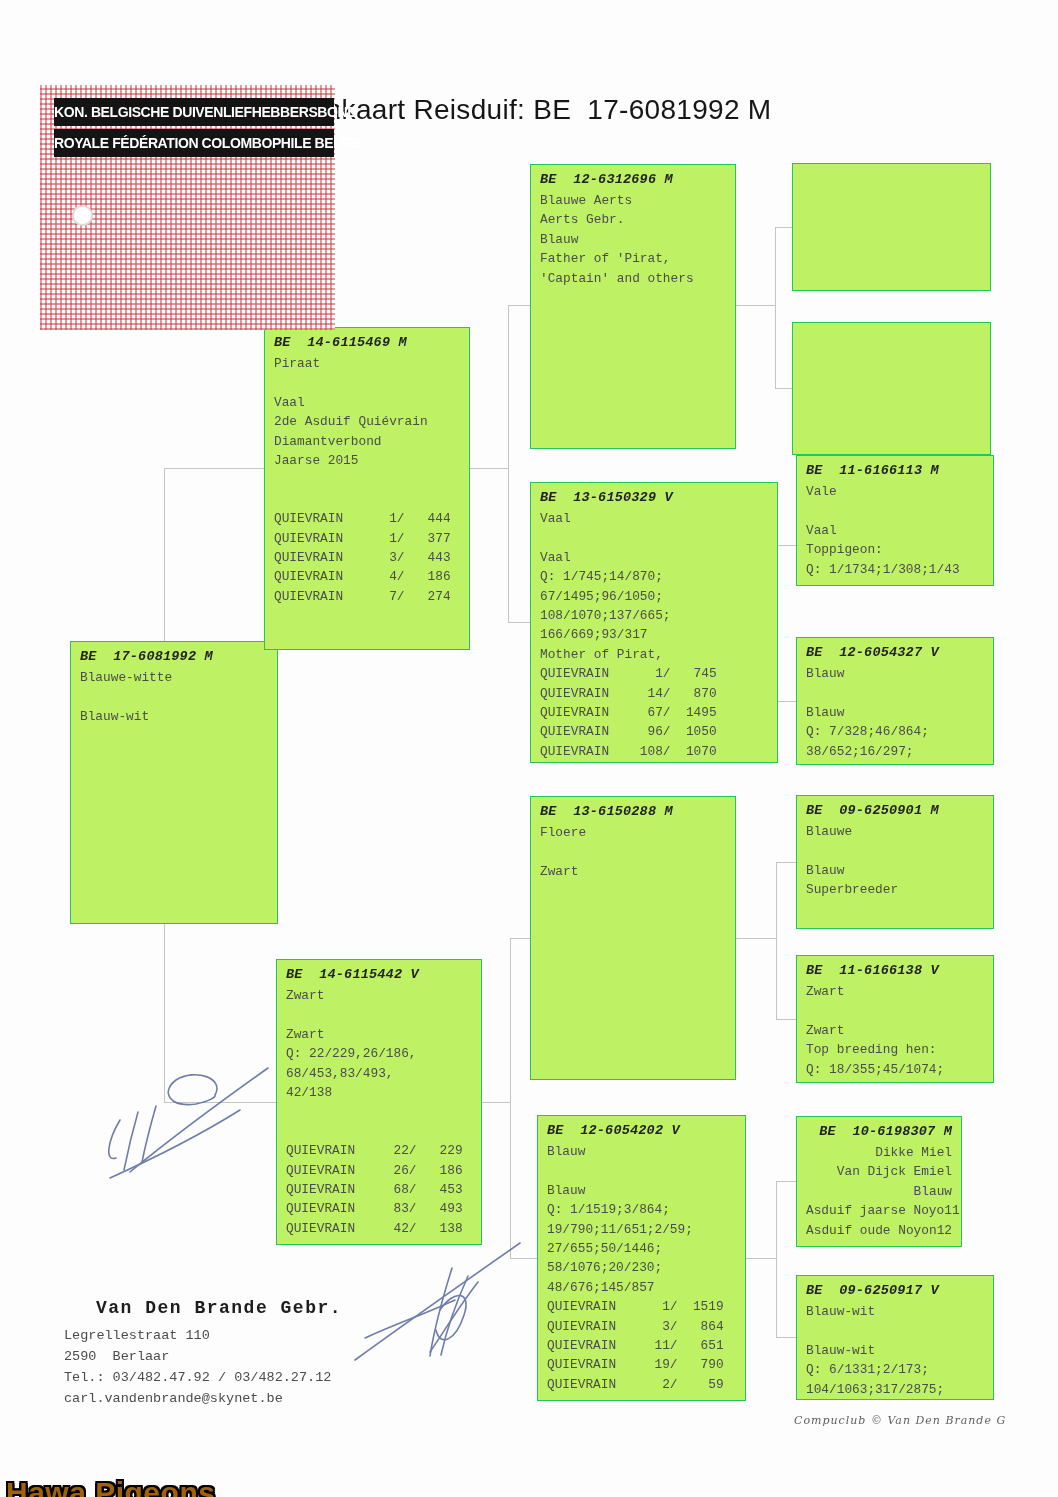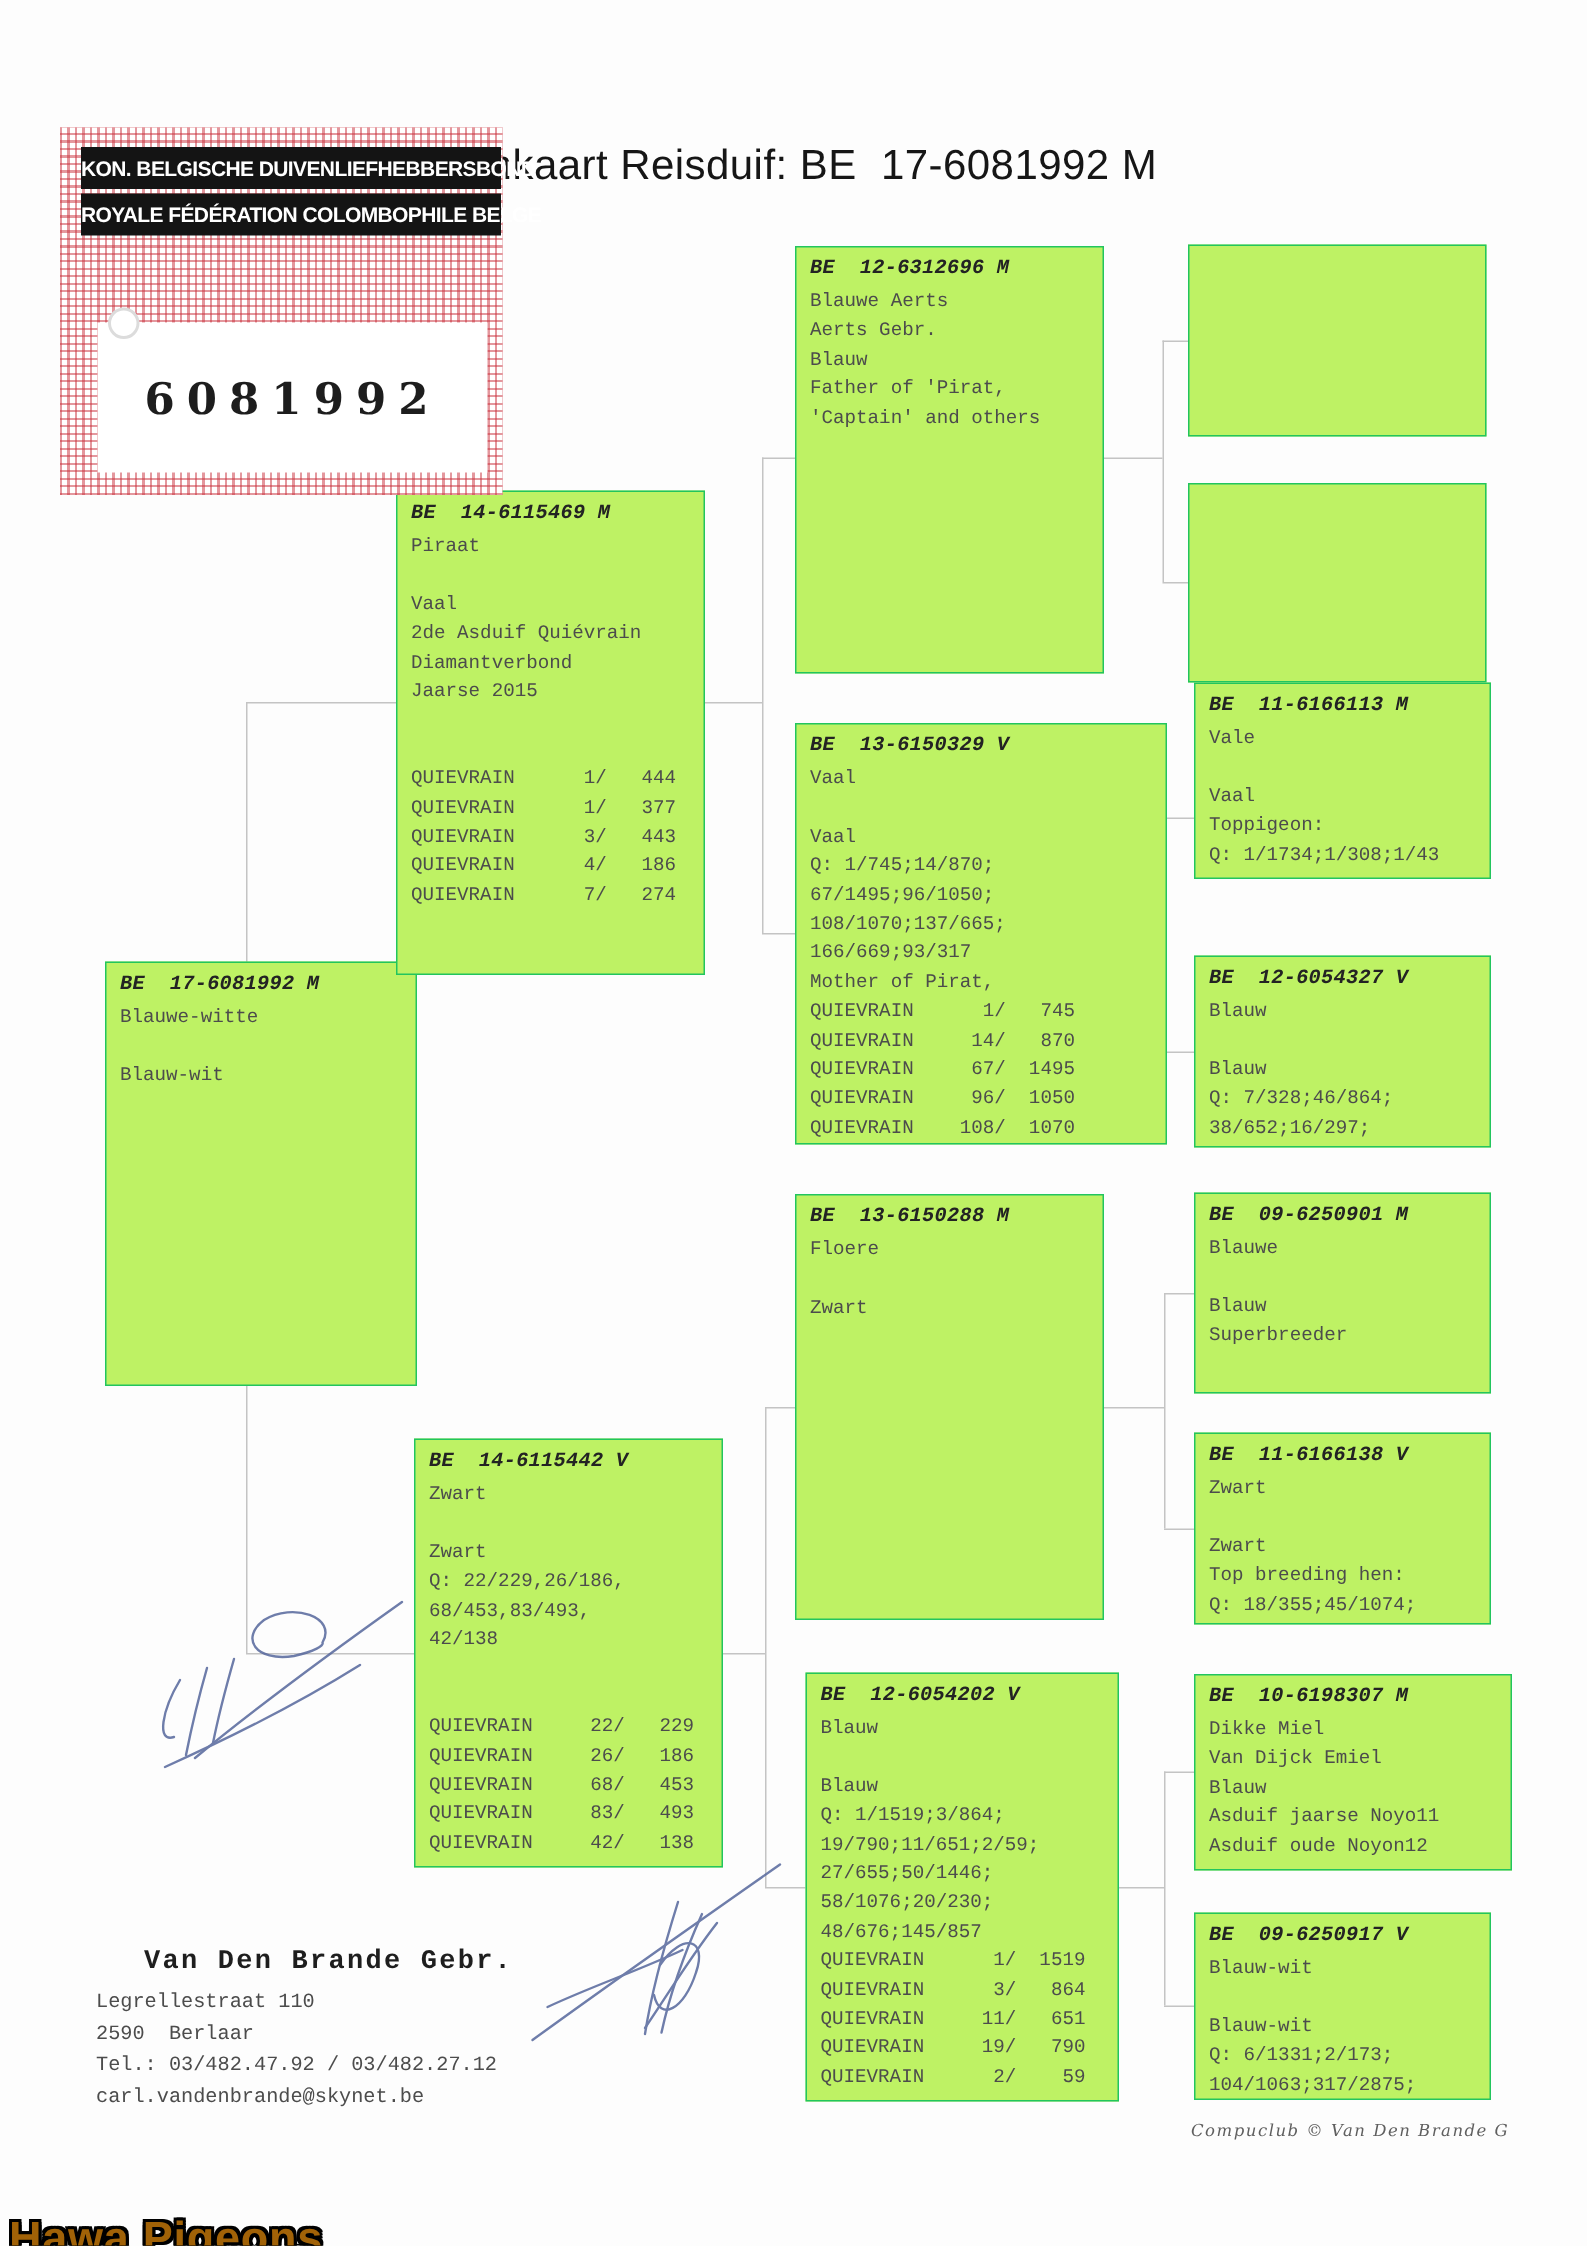--- a/index.html
+++ b/index.html
@@ -71,21 +71,21 @@
   .b-pf{left:530px;top:164px;width:206px;height:285px;}
   .b-pm{left:530px;top:482px;width:248px;height:281px;}
   .b-mf{left:530px;top:796px;width:206px;height:284px;}
   .b-mm{left:537px;top:1115px;width:209px;height:286px;}
   .b-ppf{left:792px;top:163px;width:199px;height:128px;}
   .b-ppm{left:792px;top:322px;width:199px;height:133px;}
   .b-pmf{left:796px;top:455px;width:198px;height:131px;}
   .b-pmm{left:796px;top:637px;width:198px;height:128px;}
   .b-mff{left:796px;top:795px;width:198px;height:134px;}
   .b-mfm{left:796px;top:955px;width:198px;height:128px;}
-  .b-mmf{left:796px;top:1116px;width:212px;height:131px;}
+  .b-mmf{left:796px;top:1116px;width:166px;height:131px;text-align:right;}
   .b-mmm{left:796px;top:1275px;width:198px;height:125px;}
   
   .hl,.vl{position:absolute;background:#c4c4c4;z-index:1;}
   .hl{height:1px;}.vl{width:1px;}
   
   .owner{position:absolute;left:64px;top:1298px;z-index:2;}
   .owner-name{
     font-family:"Liberation Mono","DejaVu Sans Mono",monospace;
     font-weight:700;font-size:18px;color:#1e1e1e;letter-spacing:1.5px;margin-bottom:7px;margin-left:32px;
   }
@@ -112,23 +112,20 @@
 </head>
 <body>
 
 <div class="doc-title">mkaart Reisduif: BE  17-6081992 M</div>
 
 <div class="stamp">
   <div class="stamp-hatch"></div>
   <div class="stamp-banner">
     <div class="bar">KON. BELGISCHE DUIVENLIEFHEBBERSBOND</div>
     <div class="bar">ROYALE FÉDÉRATION COLOMBOPHILE BELGE</div>
-  </div>
-  <div class="ring-label">
-    <div class="ring-number">6081992</div>
   </div>
   <div class="punch-hole"></div>
 </div>
 
 <div class="vl" style="left:164px;top:468px;height:634px;"></div>
 <div class="hl" style="left:164px;top:468px;width:100px;"></div>
 <div class="hl" style="left:164px;top:1102px;width:112px;"></div>
 
 <div class="vl" style="left:508px;top:305px;height:317px;"></div>
 <div class="hl" style="left:508px;top:305px;width:22px;"></div>

